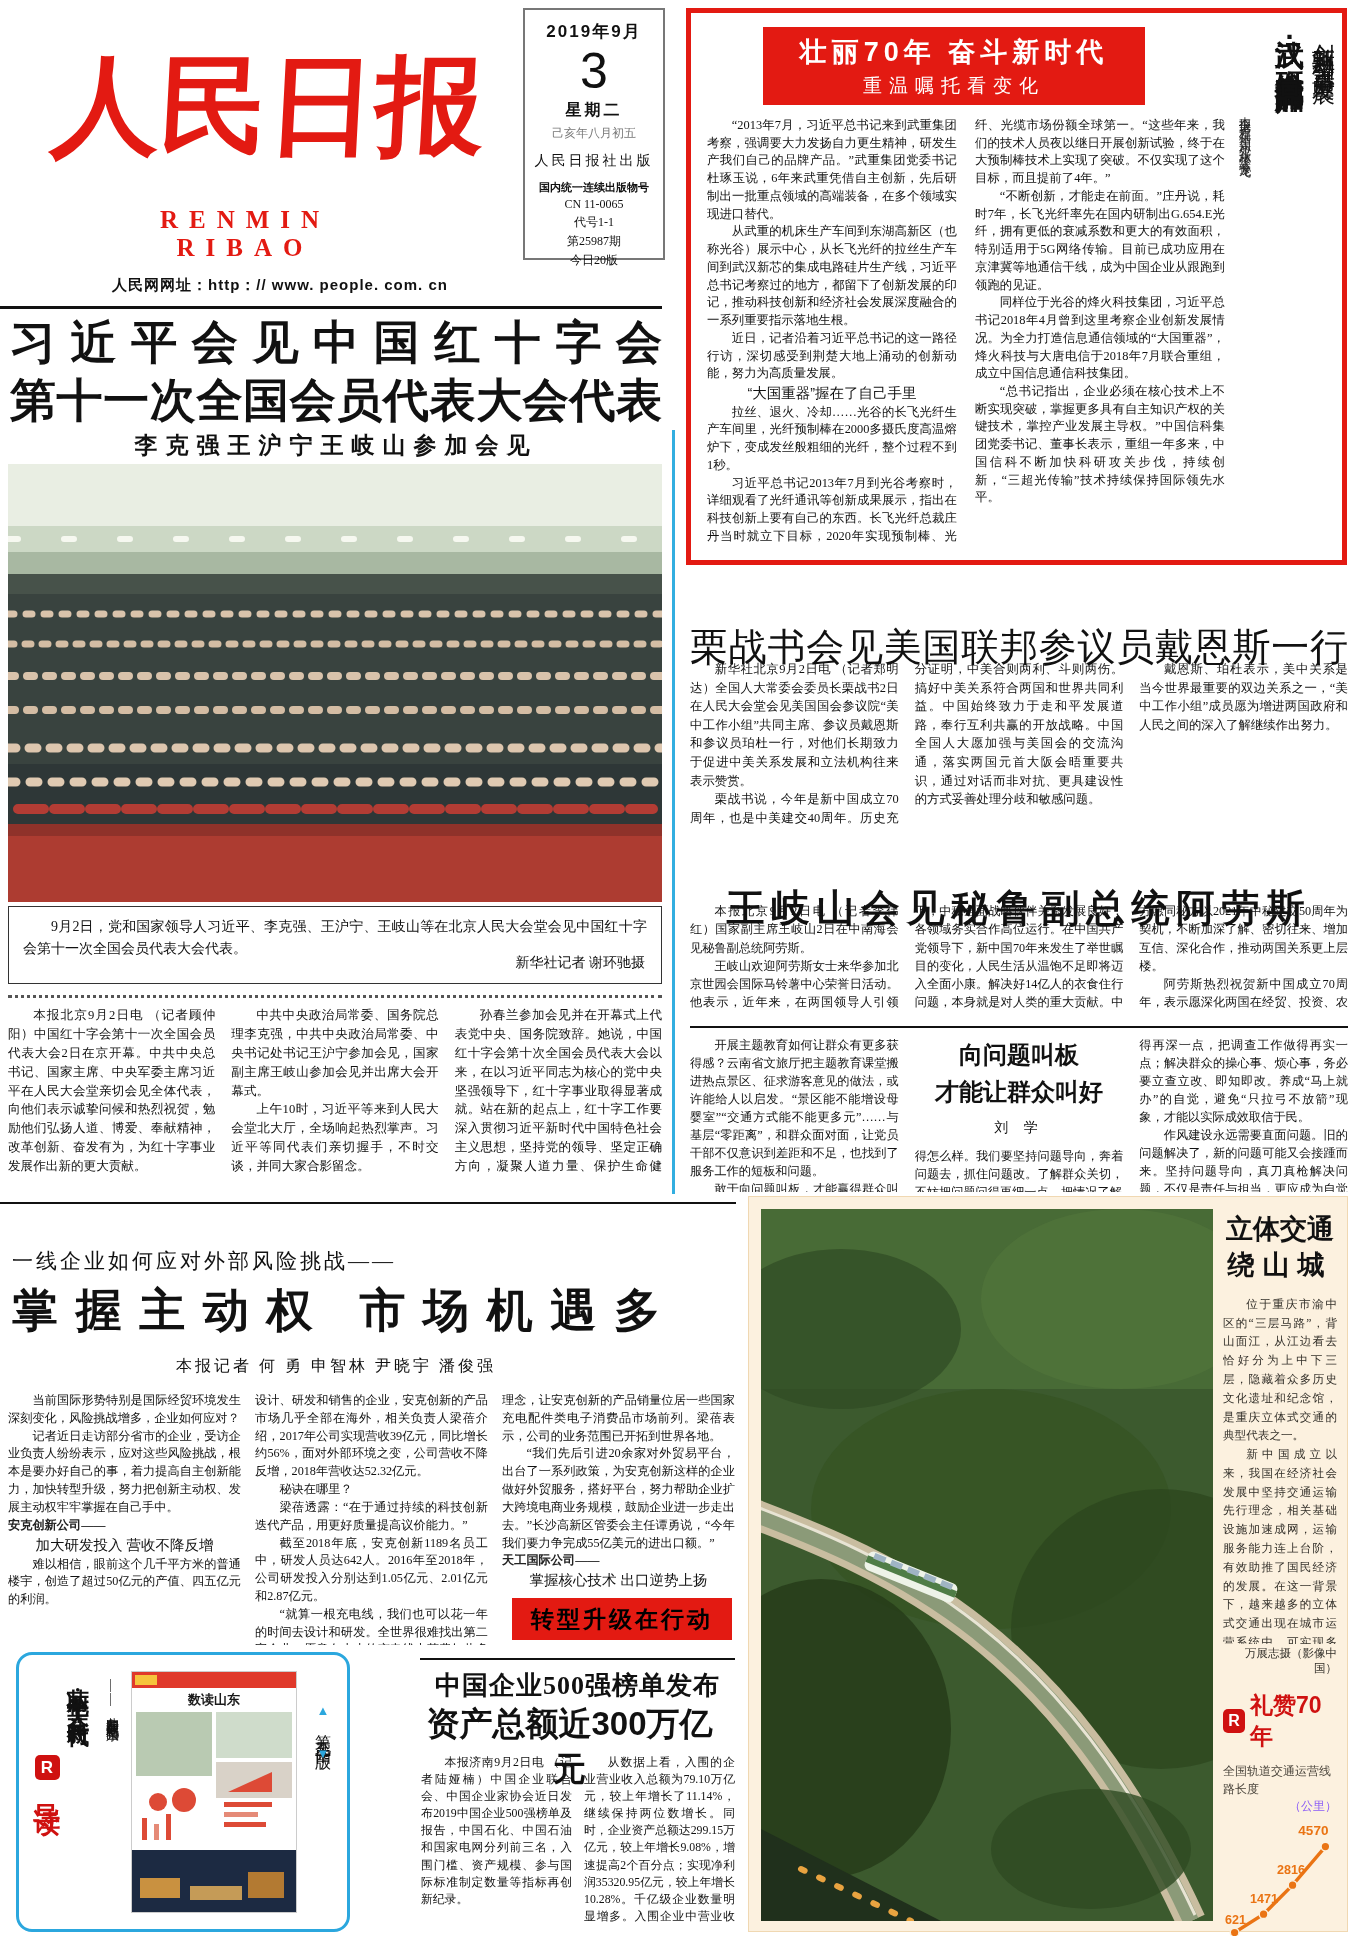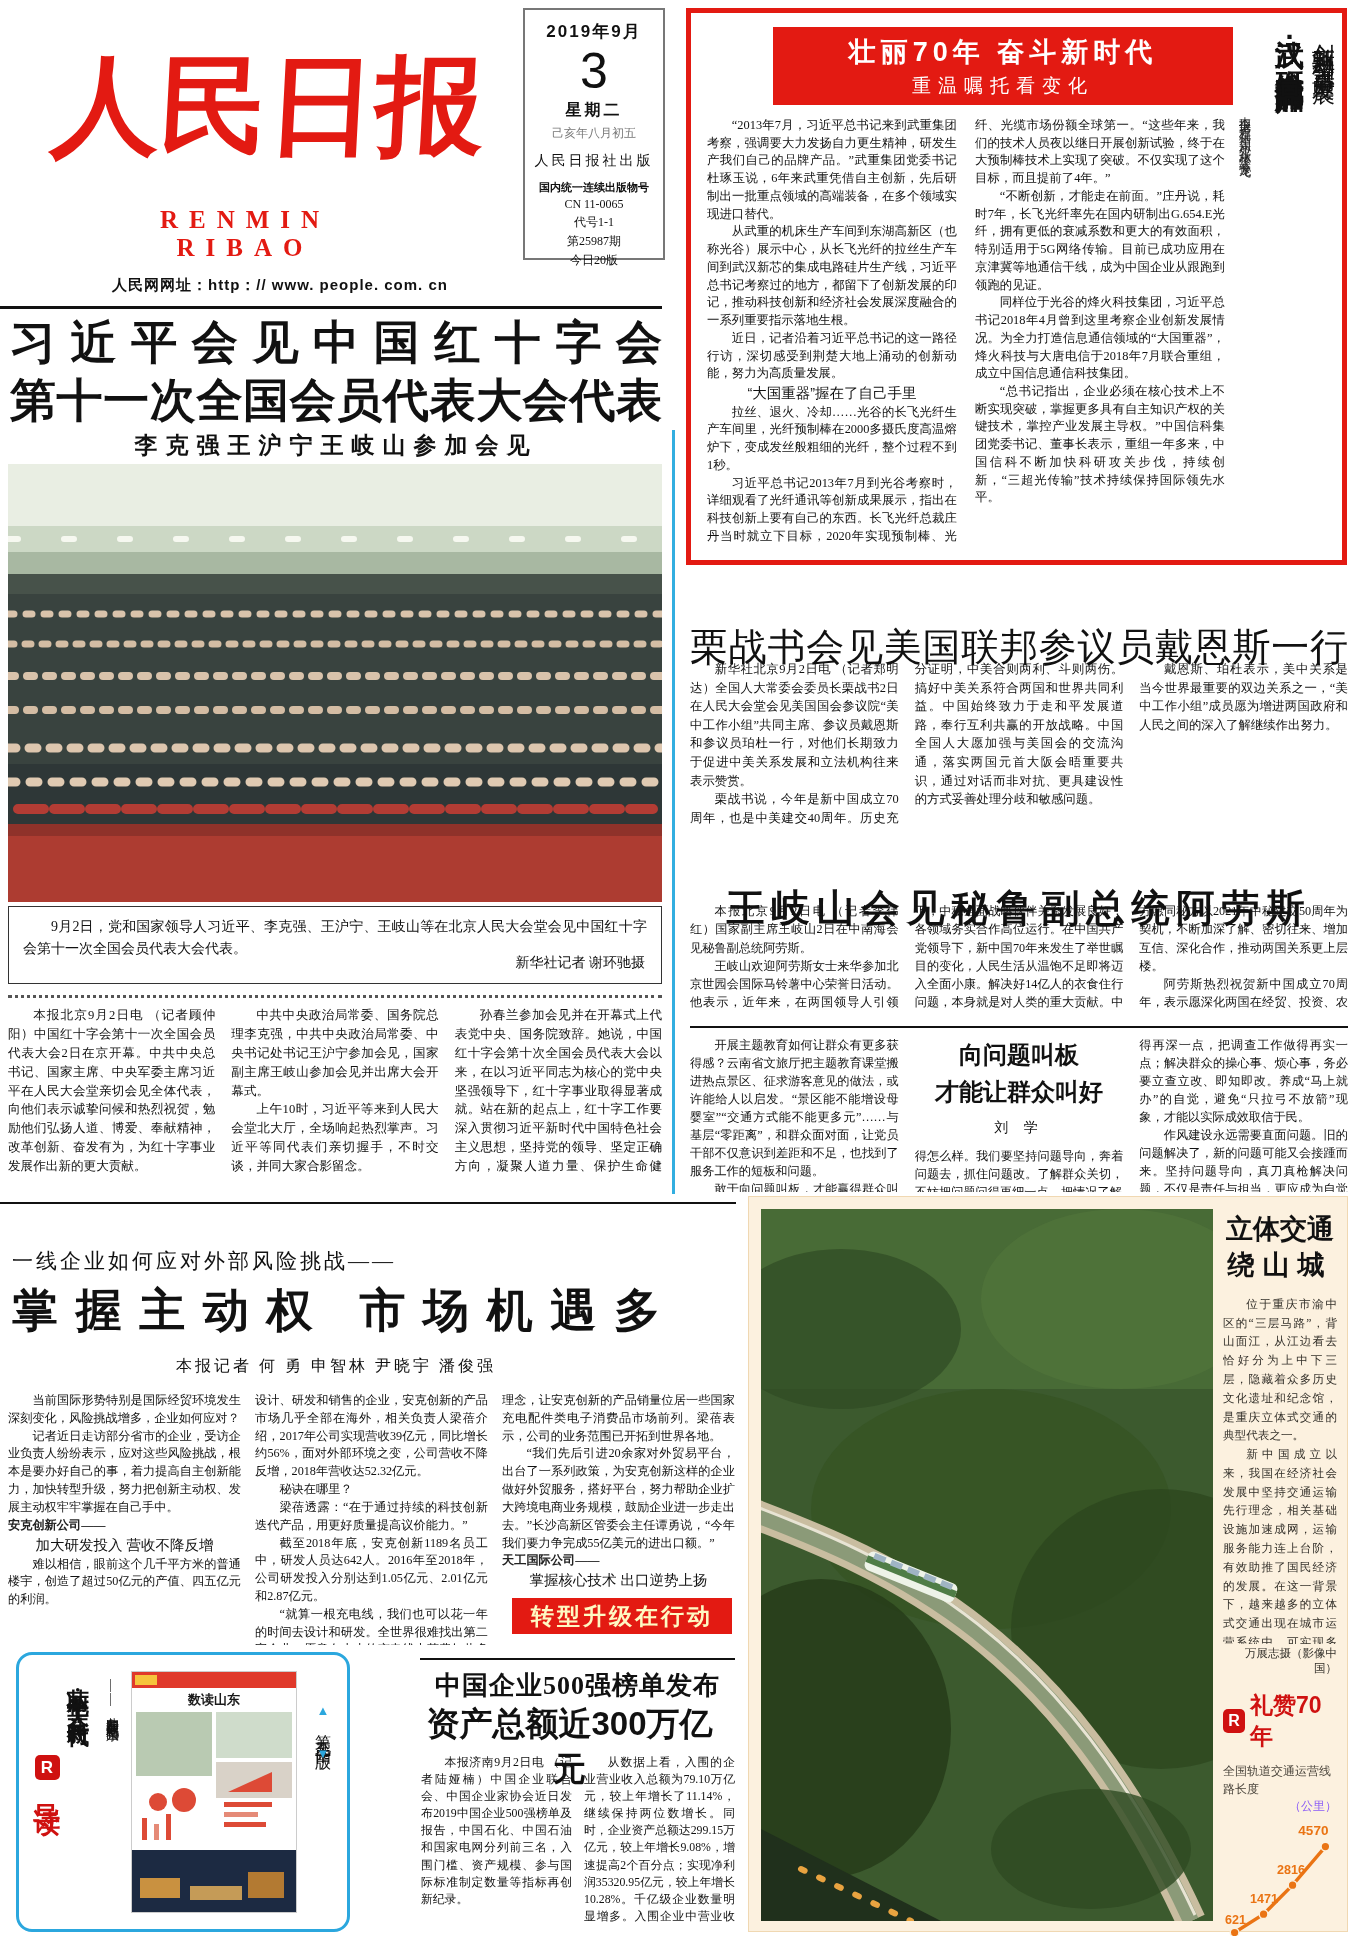--- a/index.html
+++ b/index.html
@@ -24,22 +24,22 @@
   .db-ym{font-size:17px;font-weight:700;letter-spacing:2px;}
   .db-day{font-size:50px;line-height:1.05;font-weight:400;}
   .db-week{font-size:16px;font-weight:700;letter-spacing:3px;}
   .db-lunar{font-size:12px;color:#777;margin-top:2px;}
   .db-pub{font-family:"Liberation Serif",serif;font-size:14px;letter-spacing:3px;margin-top:8px;}
   .db-issn-label{font-size:11px;font-weight:700;margin-top:8px;}
   .db-small{font-size:12px;font-family:"Liberation Serif",serif;}
 
   
   .featbox{left:686px;top:8px;width:661px;height:557px;border:5px solid #e31a12;box-sizing:border-box;background:#fff;}
-  .feat-banner{position:absolute;left:72px;top:14px;width:460px;height:78px;background:#e31a12;color:#fff;
-        display:flex;flex-direction:column;align-items:center;justify-content:center;gap:3px;margin-left:10px;}
+  .feat-banner{position:absolute;left:72px;top:14px;width:382px;height:78px;background:#e31a12;color:#fff;
+        display:flex;flex-direction:column;align-items:center;justify-content:center;gap:3px;}
   .feat-banner .l1{font-size:27px;font-weight:900;letter-spacing:5px;font-family:"Liberation Sans",sans-serif;}
   .feat-banner .l2{font-size:19px;letter-spacing:7px;font-family:"Liberation Sans",sans-serif;}
   .feat-body{position:absolute;left:16px;top:104px;width:518px;height:438px;
         column-count:2;column-gap:18px;column-fill:auto;font-size:12.4px;line-height:1.43;text-align:justify;overflow:hidden;}
   .feat-vert{position:absolute;left:538px;top:4px;width:110px;height:540px;display:flex;flex-direction:row;}
   .v-byline{writing-mode:vertical-rl;font-size:12px;color:#222;letter-spacing:2px;width:24px;height:520px;margin-top:90px;}
   .v-head{writing-mode:vertical-rl;font-family:"Liberation Sans",sans-serif;font-weight:900;font-size:29px;
         line-height:1.05;width:52px;height:538px;letter-spacing:1px;}
   .v-kicker{writing-mode:vertical-rl;font-size:23px;width:34px;height:520px;letter-spacing:4px;margin-top:8px;}
 
@@ -86,21 +86,21 @@
         border-radius:5px;font-weight:900;}
   .jrt-logo{position:absolute;right:0px;bottom:-34px;font-size:26px;letter-spacing:2px;}
   .jrt-col3{position:relative;}
 
   
   .zw-kicker{left:12px;top:1247px;font-size:21px;letter-spacing:3px;color:#111;}
   .zw-h{left:12px;top:1280px;width:648px;font-weight:900;font-size:46px;text-align:justify;text-align-last:justify;}
   .zw-byline{left:12px;top:1356px;width:648px;text-align:center;font-size:16px;letter-spacing:3px;}
   .zw-cols{left:8px;top:1392px;width:728px;height:253px;display:flex;gap:14px;}
   .zw-col{width:233px;font-size:12.2px;line-height:1.46;text-align:justify;overflow:hidden;}
-  .redbanner{left:512px;top:1598px;width:220px;height:36px;background:#e31a12;color:#fef9c3;
+  .redbanner{left:512px;top:1598px;width:220px;height:42px;background:#e31a12;color:#000000;
         display:flex;align-items:center;justify-content:center;font-family:"Liberation Sans",sans-serif;
         font-weight:900;font-size:23px;letter-spacing:3px;}
 
   
   .q5-rule{left:420px;top:1658px;width:315px;height:2px;}
   .q5-h1{left:420px;top:1668px;width:315px;text-align:center;font-size:26px;font-weight:700;letter-spacing:1px;}
   .q5-h2{left:412px;top:1702px;width:315px;text-align:center;font-family:"Liberation Sans",sans-serif;
         font-weight:900;font-size:33px;}
   .q5-art{left:421px;top:1754px;width:314px;height:178px;column-count:2;column-gap:12px;column-fill:auto;
         font-size:11.8px;line-height:1.45;text-align:justify;overflow:hidden;}

